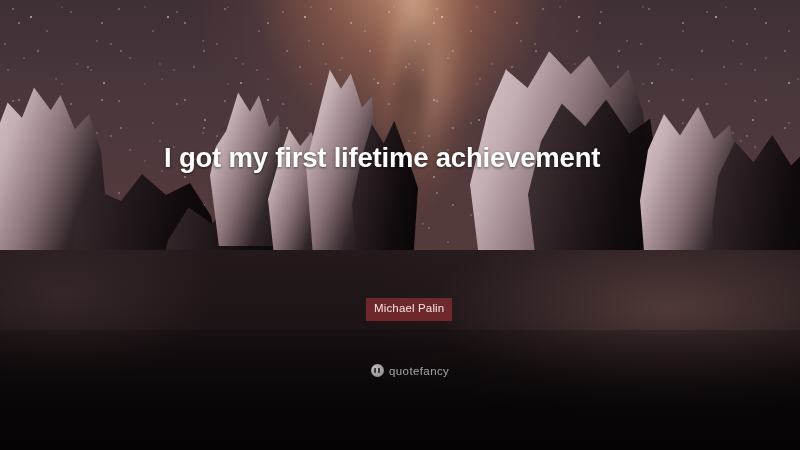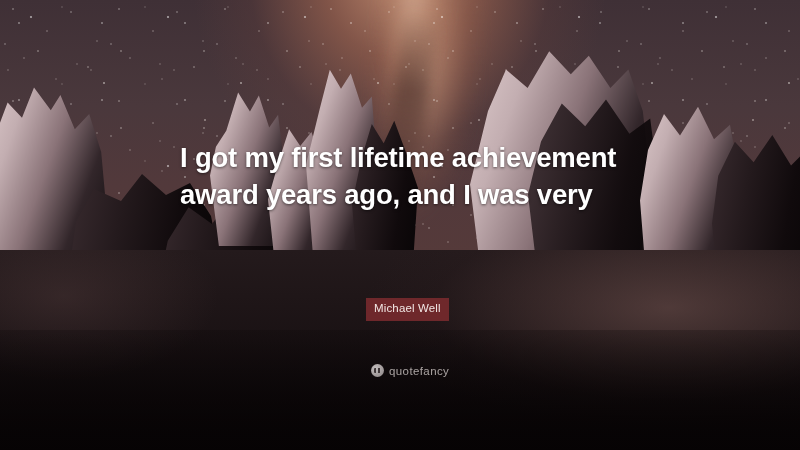--- a/index.html
+++ b/index.html
@@ -139,21 +139,20 @@
   .pinnacle.lit {
     background: linear-gradient(110deg, #e0cdce 0%, #c3aeb1 25%, #8a7378 50%, #32262a 75%, #140e10 100%);
   }
 
   
   .quote {
     position: absolute;
     left: 164px;
     top: 140px;
     width: 500px;
-    margin-left: 16px;
   }
   .quote-line {
     color: #ffffff;
     font-family: "Liberation Sans", sans-serif;
     font-weight: bold;
     font-size: 27.5px;
     line-height: 36.5px;
     letter-spacing: -0.2px;
     white-space: nowrap;
     text-shadow: 0 1px 3px rgba(0,0,0,0.55);
@@ -254,25 +253,24 @@
                 clip-path: polygon(8% 30%, 24% 10%, 40% 22%, 58% 6%, 74% 24%, 90% 16%, 100% 46%, 92% 100%, 6% 100%, 0% 58%);"></div>
     <div class="pinnacle dark" style="left:712px; top:118px; width:104px; height:170px;
                 clip-path: polygon(6% 34%, 22% 14%, 40% 26%, 58% 10%, 76% 28%, 92% 18%, 100% 50%, 94% 100%, 6% 100%, 0% 62%);"></div>
 
     <div class="ground"></div>
     <div class="ground-dark"></div>
   </div>
 
   <div class="quote">
     <div class="quote-line">I got my first lifetime achievement</div>
-    <div class="quote-line">award years ago, and I was very</div>
   </div>
 
   <div class="author-wrap">
-    <span class="author-band">Michael Well</span>
+    <span class="author-band">Michael Palin</span>
   </div>
 
   <div class="watermark">
     <span class="wm-logo"></span>
     <span class="wm-text">quotefancy</span>
   </div>
 
 </div>
 
 </body></html>

